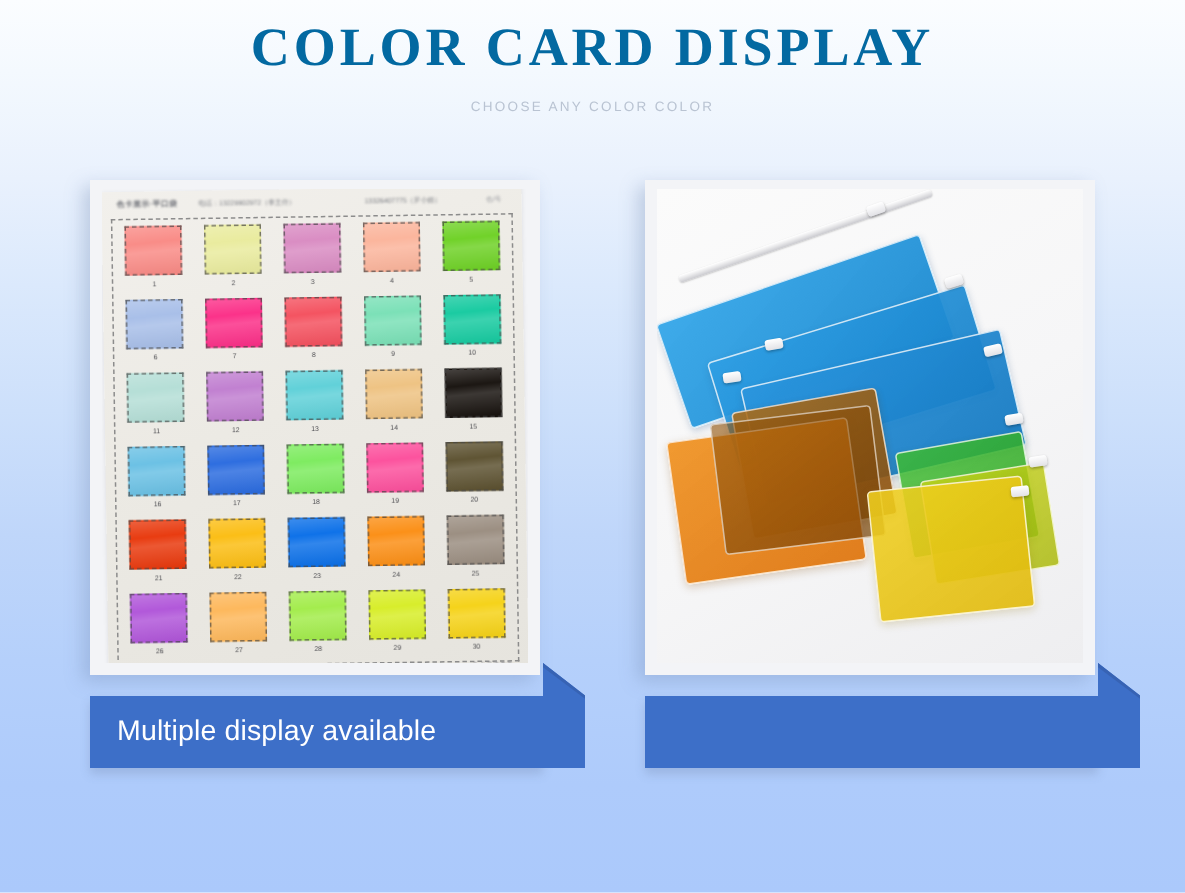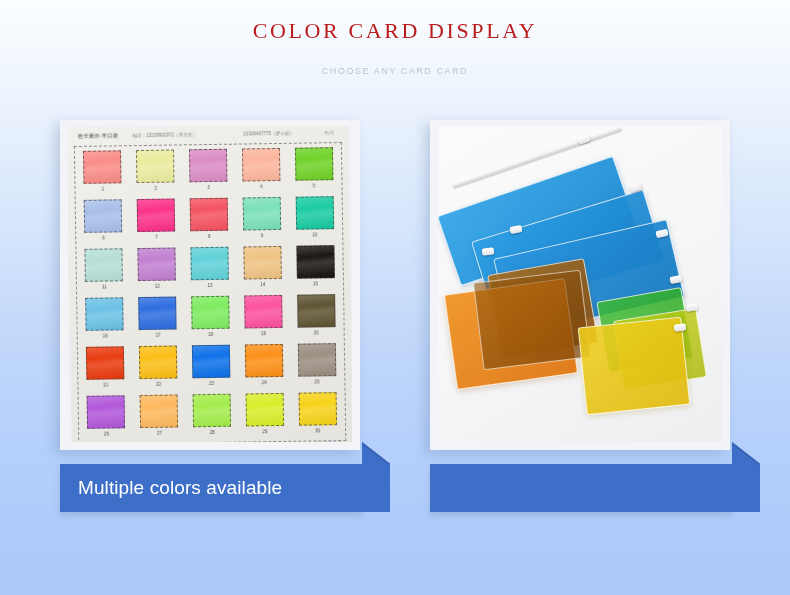--- a/index.html
+++ b/index.html
@@ -27,24 +27,24 @@
 
   
   .header {
     position: absolute;
     top: 0; left: 0; right: 0;
     text-align: center;
     padding-top: 14px;
   }
   .page-title {
     font-family: "Liberation Serif", serif;
-    font-size: 22px;
+    font-size: 36px;
     letter-spacing: 2.6px;
-    color: #b91c1c;
-    font-weight: 400;
+    color: #0369a1;
+    font-weight: 700;
     line-height: 34px;
     white-space: nowrap;
   }
   .page-subtitle {
     margin-top: 18px;
     font-family: "Liberation Sans", sans-serif;
     font-size: 9px;
     letter-spacing: 1.55px;
     color: #b9c3d2;
     font-weight: 400;
@@ -225,21 +225,21 @@
     height: 70px;
     background: #3763b4;
     clip-path: polygon(0 0, 100% 31%, 100% 34%, 0 4%);
   }
 </style>
 </head>
 <body>
 
 <div class="header">
   <div class="page-title">COLOR CARD DISPLAY</div>
-  <div class="page-subtitle">CHOOSE ANY CARD CARD</div>
+  <div class="page-subtitle">CHOOSE ANY COLOR COLOR</div>
 </div>
 
 <div class="panel panel-left">
   <div class="panel-inner">
     <div class="colorcard">
 
       <div class="cc-header">
         <span class="cc-brand">色卡展示·平口袋</span>
         <span class="cc-phone1">电话：13229902972（李主任）</span>
         <span class="cc-phone2">13326407775（罗小姐）</span>
@@ -428,21 +428,21 @@
                   background:linear-gradient(150deg, rgba(240,208,32,0.88), rgba(225,186,14,0.92));
                   border:1.5px solid rgba(255,255,255,0.75);
                   box-shadow:0 2px 6px rgba(140,115,15,0.22);"></div>
       <div class="slider" style="left:236px; top:198px; transform:rotate(-6deg);"></div>
 
     </div>
   </div>
 </div>
 
 <div class="ribbon ribbon-left">
-  <span>Multiple colors available</span>
+  <span>Multiple display available</span>
   <span class="ribbon-tail"></span>
   <span class="ribbon-tail-dark"></span>
 </div>
 
 <div class="ribbon ribbon-right">
   <span class="ribbon-tail"></span>
   <span class="ribbon-tail-dark"></span>
 </div>
 
 </body></html>

